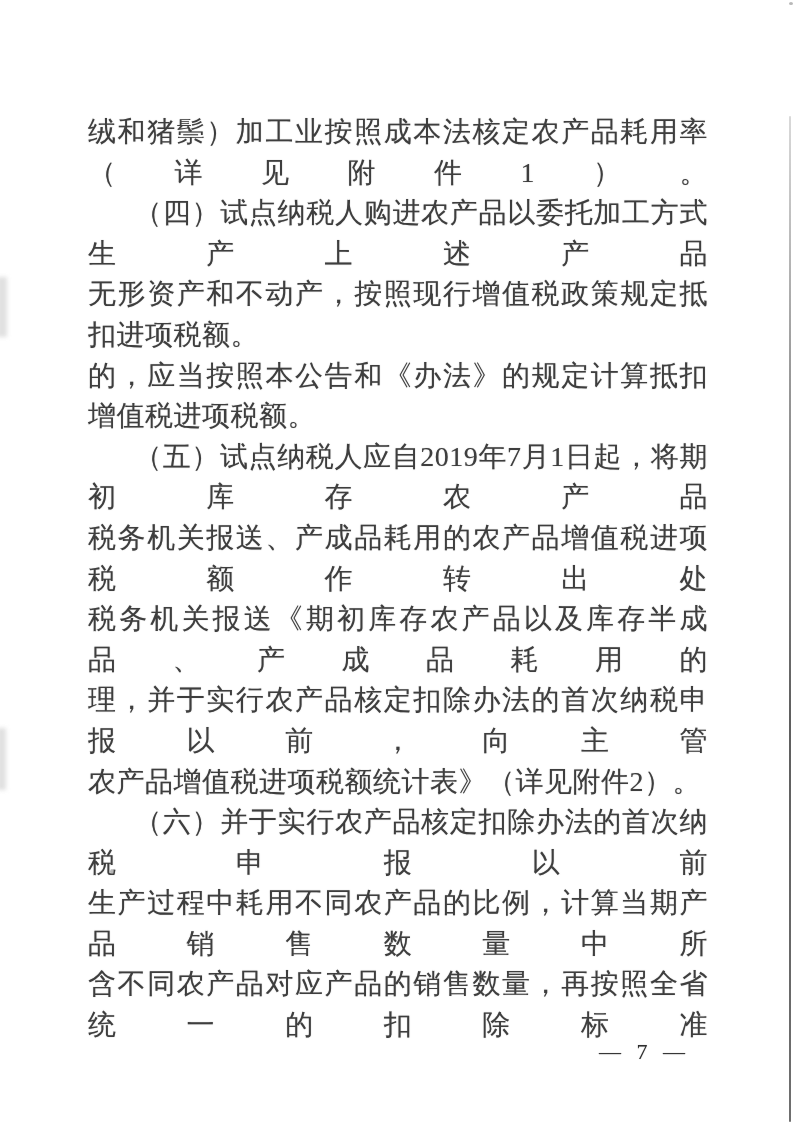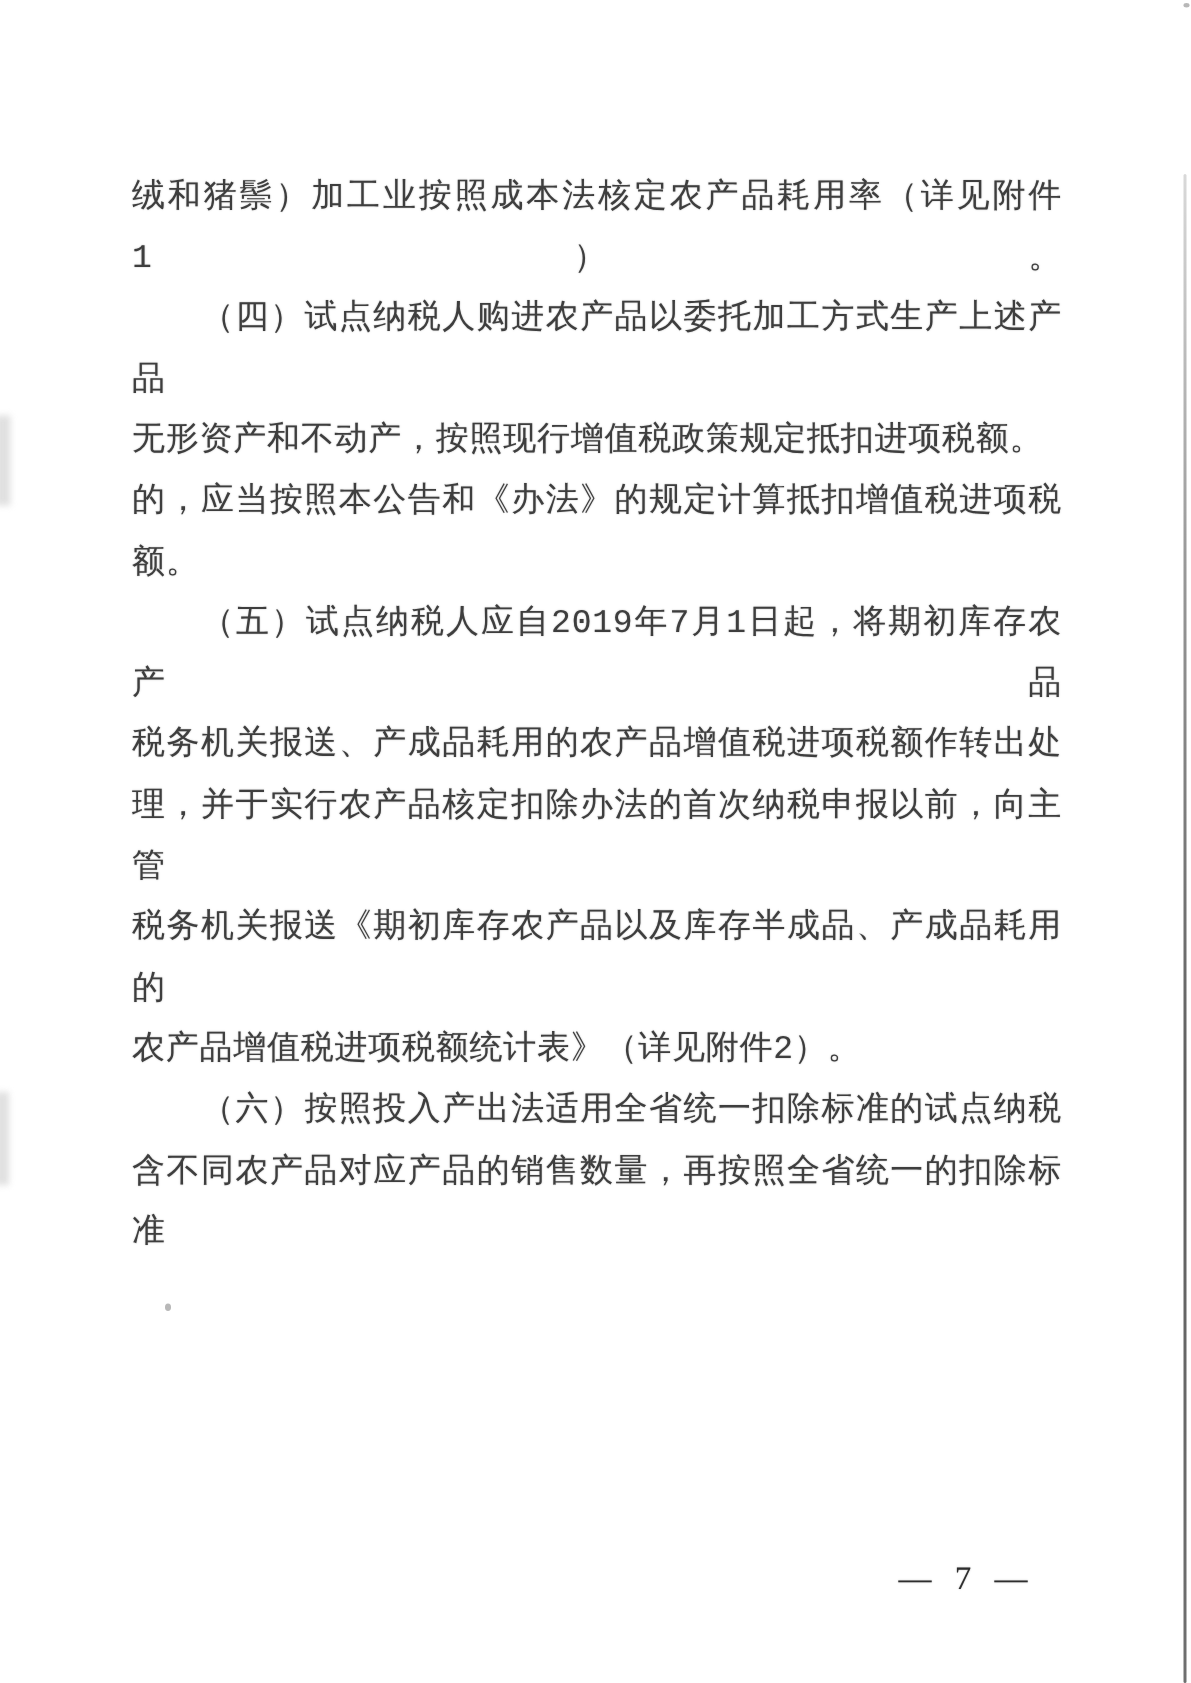--- a/index.html
+++ b/index.html
@@ -14,22 +14,22 @@
     background: #ffffff;
     overflow: hidden;
   }
   .doc-text {
     position: absolute;
     left: 88px;
     top: 112px;
     width: 620px;
   }
   .tline {
-    font-family: Liberation Mono, monospace;
-    font-size: 22px;
+    font-family: Liberation Serif, serif;
+    font-size: 28px;
     line-height: 40.6px;
     color: #3e3e3e;
     text-align: justify;
     text-justify: inter-character;
     text-shadow: 0 0 1px rgba(95,95,95,0.55);
     letter-spacing: 0.5px;
   }
   .tline.fill {
     text-align-last: justify;
   }
@@ -79,24 +79,25 @@
 
 <div class="page">
 
   <div class="doc-text">
     <div class="tline fill">绒和猪鬃）加工业按照成本法核定农产品耗用率（详见附件1）。</div>
     <div class="tline fill ind">（四）试点纳税人购进农产品以委托加工方式生产上述产品</div>
     <div class="tline">无形资产和不动产，按照现行增值税政策规定抵扣进项税额。</div>
     <div class="tline">的，应当按照本公告和《办法》的规定计算抵扣增值税进项税额。</div>
     <div class="tline fill ind">（五）试点纳税人应自2019年7月1日起，将期初库存农产品</div>
     <div class="tline fill">税务机关报送、产成品耗用的农产品增值税进项税额作转出处</div>
+    <div class="tline fill">税务机关报送《期初库存农产品以及库存半成品、产成品耗用的</div>
     <div class="tline fill">理，并于实行农产品核定扣除办法的首次纳税申报以前，向主管</div>
-    <div class="tline fill">税务机关报送《期初库存农产品以及库存半成品、产成品耗用的</div>
     <div class="tline">农产品增值税进项税额统计表》（详见附件2）。</div>
-    <div class="tline fill ind">（六）按照投入产出法适用全省统一扣除标准的试点纳税</div>
+    <div class="tline fill ind">（六）并于实行农产品核定扣除办法的首次纳税申报以前</div>
+    <div class="tline fill">生产过程中耗用不同农产品的比例，计算当期产品销售数量中所</div>
     <div class="tline fill">含不同农产品对应产品的销售数量，再按照全省统一的扣除标准</div>
 
   </div>
 
   <div class="page-footer">— 7 —</div>
 
   <div class="scan-right-line"></div>
   <div class="scan-smudge s1"></div>
   <div class="scan-smudge s2"></div>
   <div class="scan-speck a"></div>

